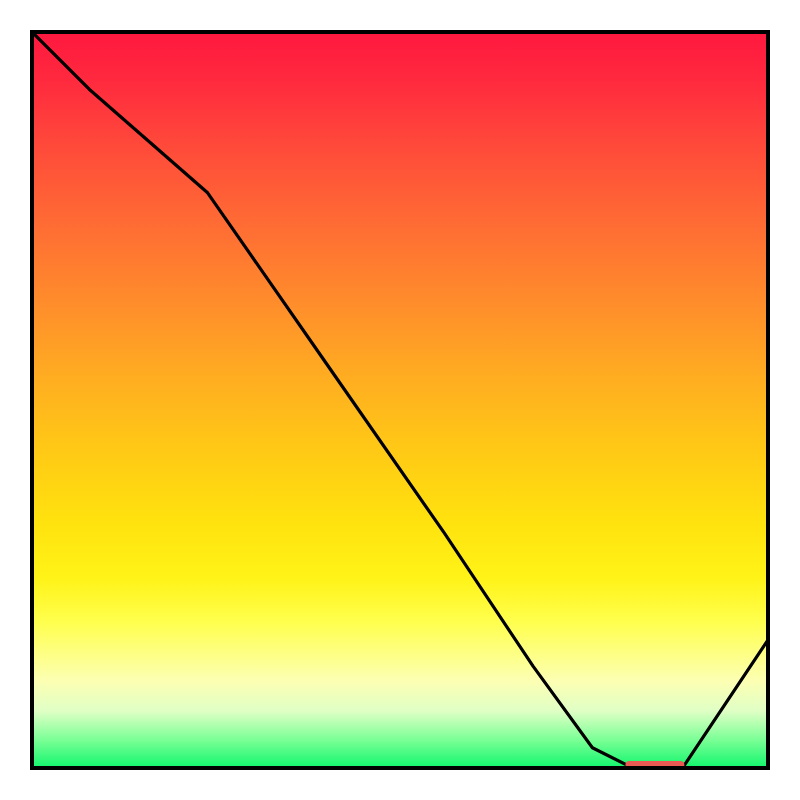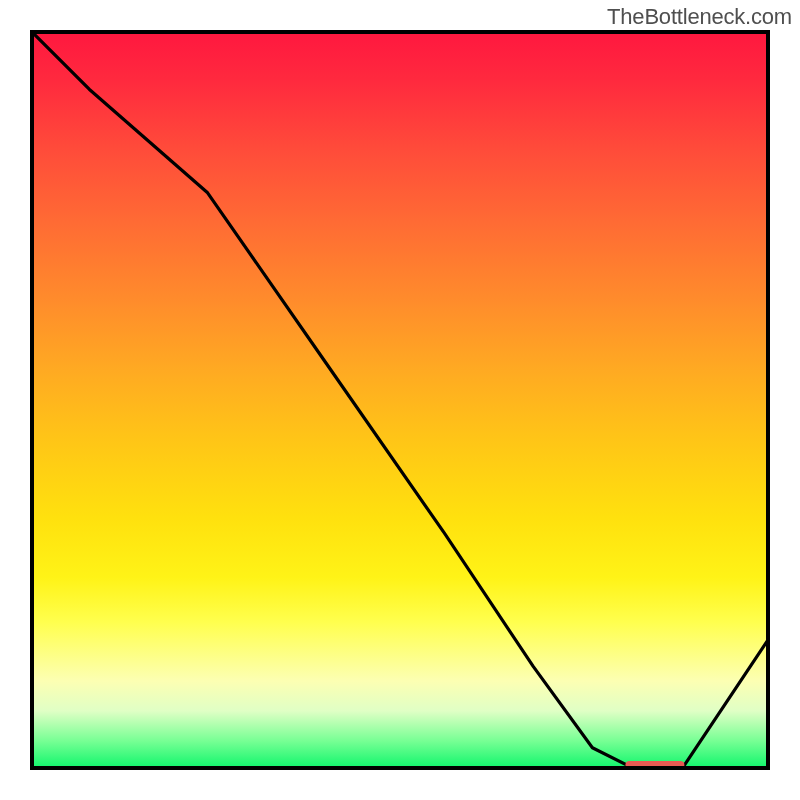--- a/index.html
+++ b/index.html
@@ -72,21 +72,20 @@
     height: 8px;
     background: #e85a52;
     border-radius: 4px;
     transform: translate(-50%, -50%);
   }
 </style>
 </head>
 <body>
 <div class="root">
 
-  <div class="watermark">TheBottleneck.com</div>
 
   <div class="plot-outer">
 
     <div class="plot-gradient"></div>
 
     <svg class="plot-svg" viewBox="0 0 740 740" preserveAspectRatio="none">
       <path d="M0.0 0.0 L59.2 59.2 L177.6 162.8 L296.0 333.0 L414.4 503.2 L503.2 636.4 L562.4 717.8 L606.8 740.0 L651.2 740.0 L740.0 606.8" id="curve-path" fill="none" stroke="#000000" stroke-width="3.2" stroke-linejoin="round" stroke-linecap="round"></path>
     </svg>
 
     <div class="marker" id="marker-pill" style="left: 625.3px; top: 735px; width: 59.2px; background: rgb(232, 90, 82);"></div>

